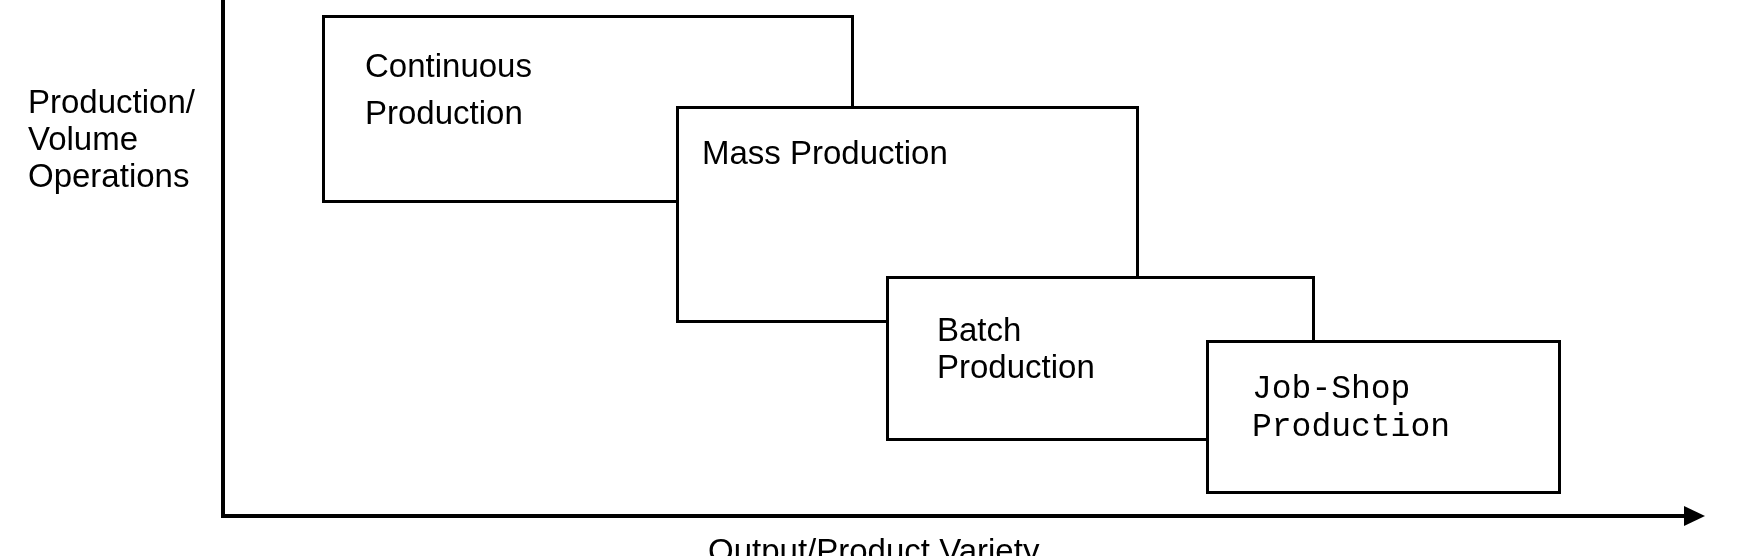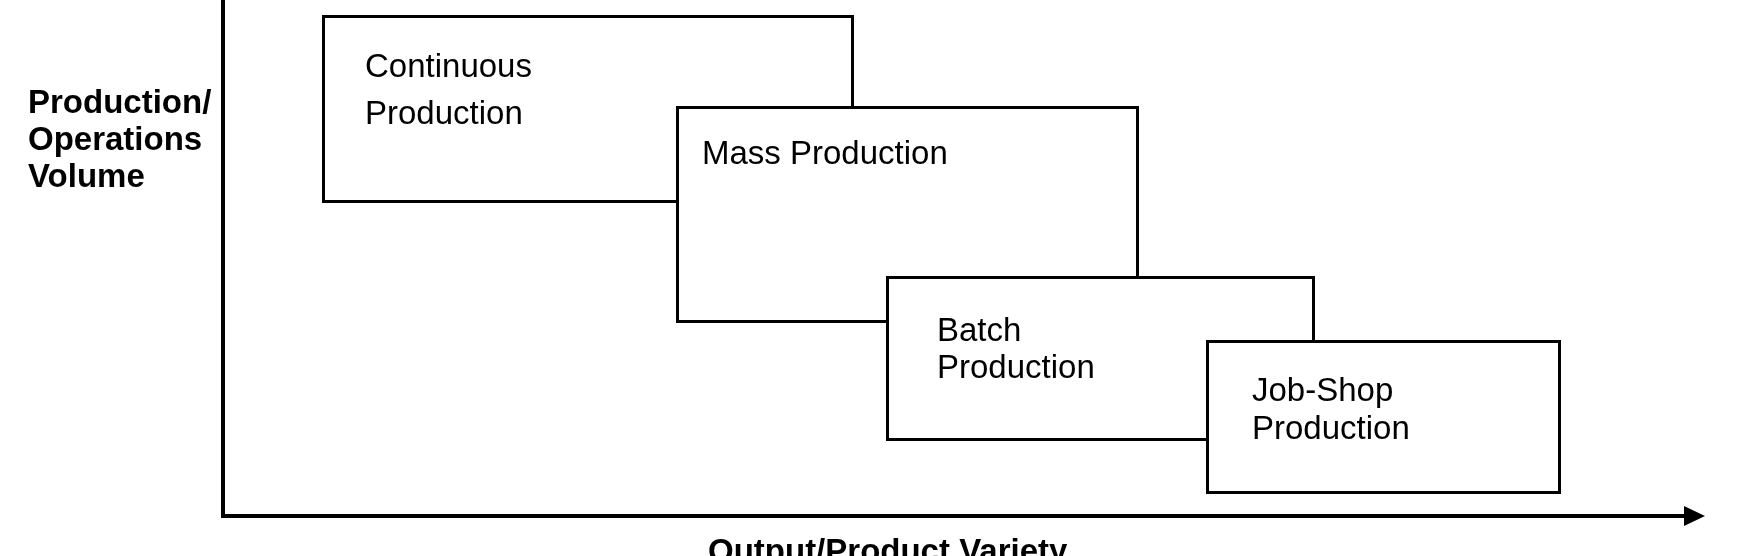--- a/index.html
+++ b/index.html
@@ -25,21 +25,20 @@
     position:absolute;left:1684px;top:506px;width:0;height:0;
     border-top:10px solid transparent;
     border-bottom:10px solid transparent;
     border-left:21px solid var(--line);
   }
   .axis-label{
     position:absolute;
     font-size:33px;
     line-height:37px;
     white-space:nowrap;
-    font-weight:bold;
   }
   .y-axis-label{left:28px;top:83px;}
   .x-axis-label{left:708px;top:532px;}
   .box{
     position:absolute;
     background:var(--box-fill);
     border:3px solid var(--line);
     box-sizing:border-box;
   }
   .box-continuous{left:322px;top:15px;width:532px;height:188px;}
@@ -47,36 +46,36 @@
   .box-batch{left:886px;top:237px;width:429px;height:165px;margin-top:39px;}
   .box-jobshop{left:1206px;top:340px;width:355px;height:154px;}
   .box-label{
     position:absolute;
     font-size:33px;
     white-space:nowrap;
   }
   .box-continuous .box-label{left:40px;top:24px;line-height:47px;}
   .box-mass .box-label{left:23px;top:25px;line-height:37px;}
   .box-batch .box-label{left:48px;top:32px;line-height:37px;}
-  .box-jobshop .box-label{left:43px;top:28px;line-height:38px;}
+  .box-jobshop .box-label{left:43px;top:28px;line-height:38px;font-family:Liberation Mono, monospace;}
   .line{display:block;}
 </style>
 </head>
 <body>
 
 <div class="canvas">
 
   <div class="axis y-axis"></div>
   <div class="axis x-axis"></div>
   <div class="x-arrow"></div>
 
   <div class="axis-label y-axis-label">
     <span class="line">Production/</span>
+    <span class="line">Volume</span>
     <span class="line">Operations</span>
-    <span class="line">Volume</span>
   </div>
 
   <div class="box box-continuous">
     <div class="box-label">
       <span class="line">Continuous</span>
       <span class="line">Production</span>
     </div>
   </div>
 
   <div class="box box-mass">

